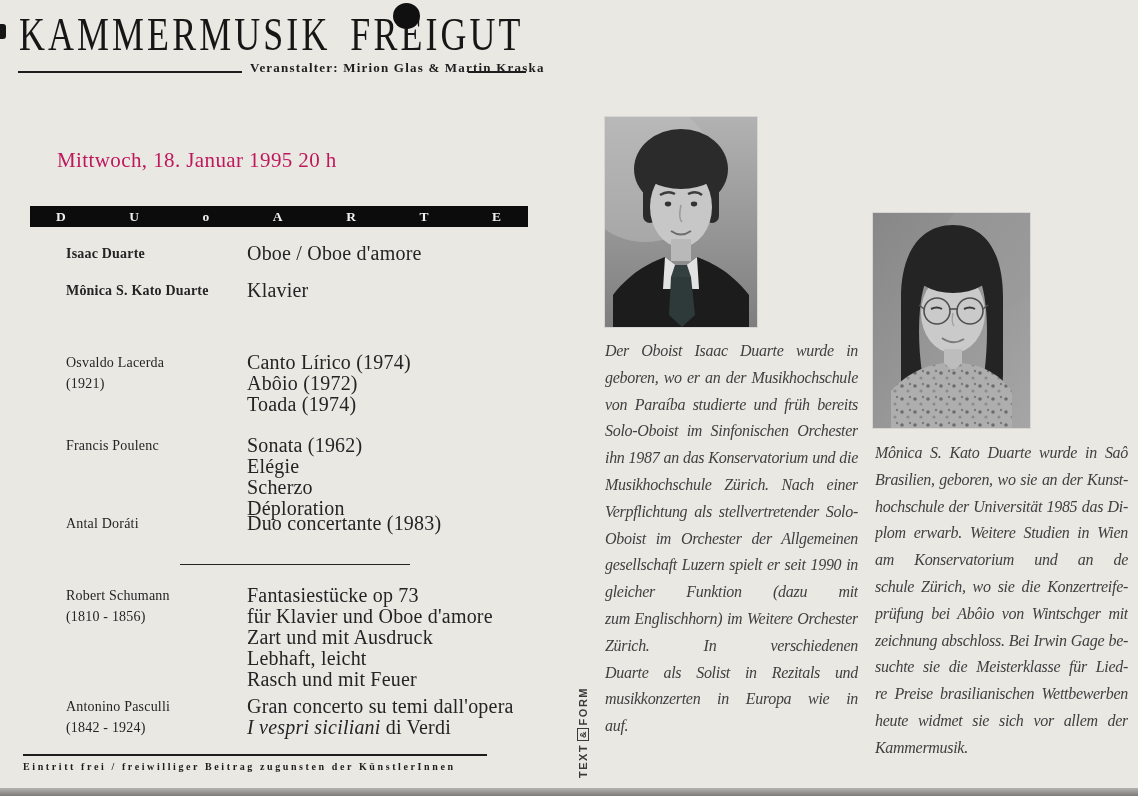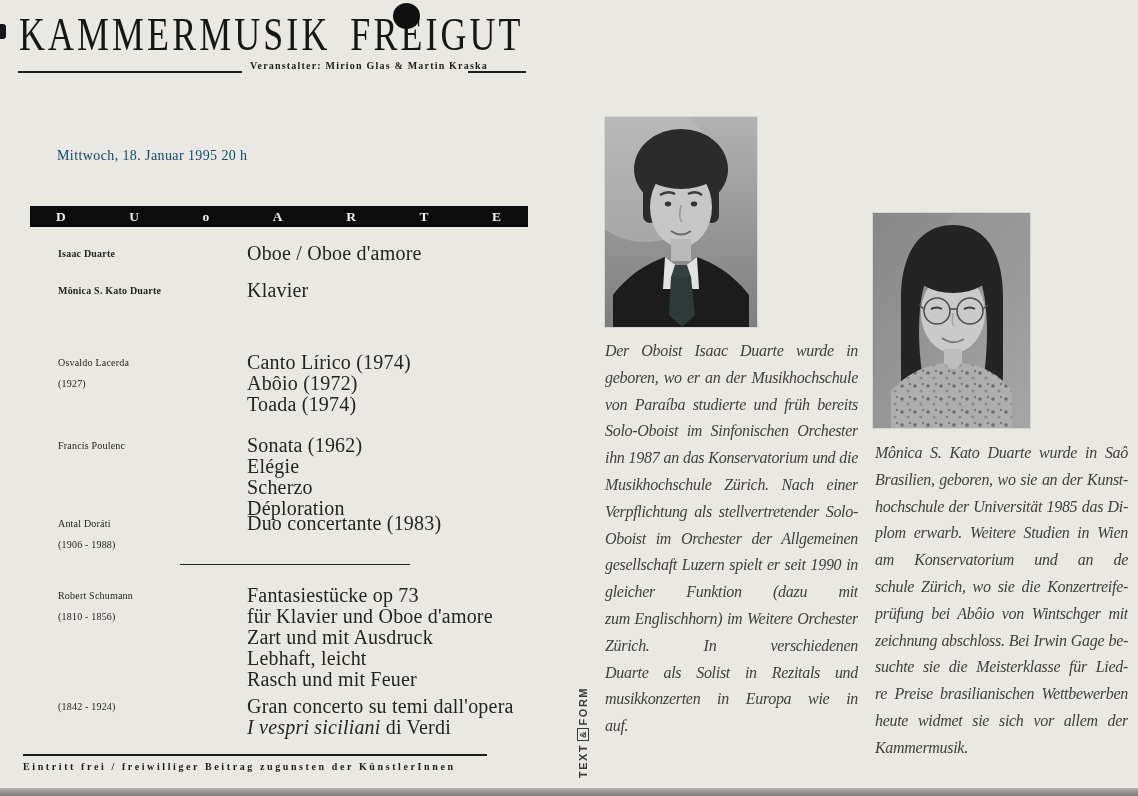--- a/index.html
+++ b/index.html
@@ -12,35 +12,35 @@
 
   
   .title{
     position:absolute;left:19px;top:8px;margin:0;
     font-size:46px;font-weight:400;letter-spacing:4px;word-spacing:10px;
     color:#161616;transform:scaleX(0.78);transform-origin:left top;white-space:nowrap;
   }
   .title-dot{position:absolute;left:393px;top:3px;width:27px;height:26px;border-radius:50%;background:#101010;}
   .rule{position:absolute;border-top:2px solid #1e1e1e;height:0;}
   .subtitle{
-    position:absolute;left:250px;top:60px;font-size:10px;font-weight:bold;
+    position:absolute;left:250px;top:60px;font-size:13px;font-weight:bold;
     letter-spacing:1.2px;color:#1d1d1d;white-space:nowrap;
   }
 
-  .date{position:absolute;left:57px;top:148px;font-size:14px;letter-spacing:.4px;color:#0c4a6e;}
+  .date{position:absolute;left:57px;top:148px;font-size:21px;letter-spacing:.4px;color:#be185d;}
 
   .banner{
     position:absolute;left:30px;top:206px;width:498px;height:21px;background:#0c0c0c;
     display:flex;align-items:center;justify-content:space-between;padding:0 26px;box-sizing:border-box;
   }
   .banner span{color:#efefef;font-size:13.5px;font-weight:bold;letter-spacing:1px;}
 
   
   .prow{position:absolute;left:0;width:560px;}
-  .pname{position:absolute;left:58px;width:185px;font-size:10px;line-height:21px;letter-spacing:.2px;color:#242424;}
+  .pname{position:absolute;left:66px;width:185px;font-size:14px;line-height:21px;letter-spacing:.2px;color:#242424;}
   .pworks{position:absolute;left:247px;width:290px;font-size:20px;line-height:21px;letter-spacing:.2px;color:#242424;}
   .bold{font-weight:bold;}
   .sep{position:absolute;left:180px;top:564px;width:230px;border-top:1.5px solid #242424;height:0;}
 
   .footer-rule{position:absolute;left:23px;top:754px;width:464px;border-top:2px solid #1d1d1d;height:0;}
   .footer-text{
     position:absolute;left:23px;top:761px;font-size:10px;font-weight:600;
     letter-spacing:2.6px;color:#1d1d1d;white-space:nowrap;
   }
 
@@ -101,21 +101,21 @@
     <div class="pworks">Oboe / Oboe d'amore</div>
   </div>
   <div class="prow" style="top:280px;">
     <div class="pname bold">Mônica S. Kato Duarte</div>
     <div class="pworks">Klavier</div>
   </div>
 
   <div class="prow" style="top:352px;">
     <div class="pname">
       <div>Osvaldo Lacerda</div>
-      <div>(1927)</div>
+      <div>(1921)</div>
     </div>
     <div class="pworks">
       <div>Canto Lírico (1974)</div>
       <div>Abôio (1972)</div>
       <div>Toada (1974)</div>
     </div>
   </div>
 
   <div class="prow" style="top:435px;">
     <div class="pname">
@@ -125,21 +125,20 @@
       <div>Sonata (1962)</div>
       <div>Elégie</div>
       <div>Scherzo</div>
       <div>Déploration</div>
     </div>
   </div>
 
   <div class="prow" style="top:513px;">
     <div class="pname">
       <div>Antal Doráti</div>
-      <div>(1906 - 1988)</div>
     </div>
     <div class="pworks">
       <div>Duo concertante (1983)</div>
     </div>
   </div>
 
   <div class="sep"></div>
 
   <div class="prow" style="top:585px;">
     <div class="pname">
@@ -150,20 +149,21 @@
       <div>Fantasiestücke op 73</div>
       <div>für Klavier und Oboe d'amore</div>
       <div>Zart und mit Ausdruck</div>
       <div>Lebhaft, leicht</div>
       <div>Rasch und mit Feuer</div>
     </div>
   </div>
 
   <div class="prow" style="top:696px;">
     <div class="pname">
+      <div>Antonino Pasculli</div>
       <div>(1842 - 1924)</div>
     </div>
     <div class="pworks">
       <div>Gran concerto su temi dall'opera</div>
       <div><i>I vespri siciliani</i><span> di Verdi</span></div>
     </div>
   </div>
 
   <div class="footer-rule"></div>
   <div class="footer-text">Eintritt frei / freiwilliger Beitrag zugunsten der KünstlerInnen</div>

